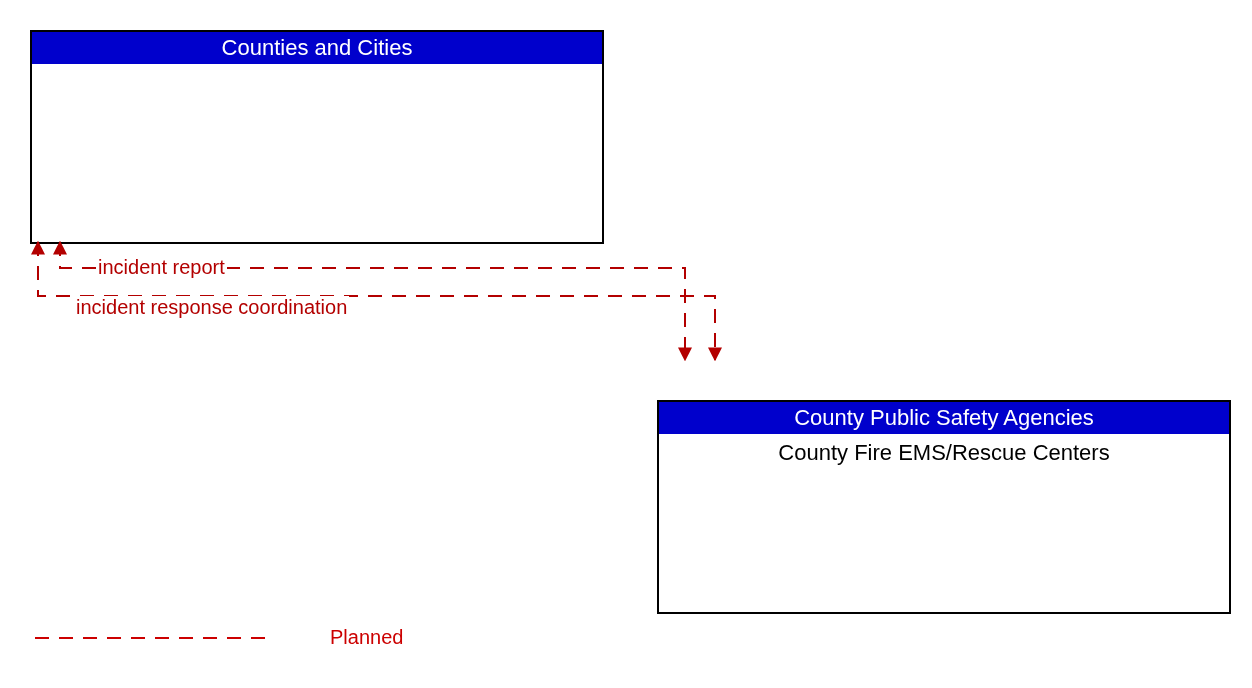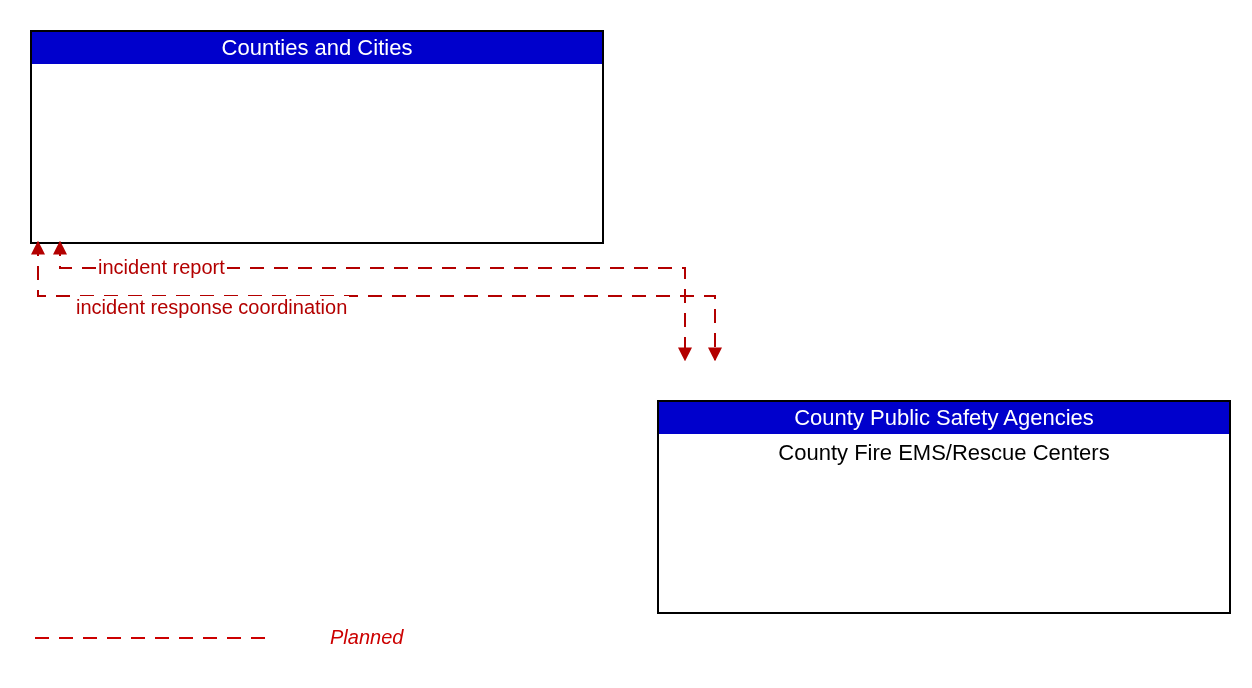--- a/index.html
+++ b/index.html
@@ -73,13 +73,13 @@
 
   <path d="M 38 242 L 38 296 L 715 296 L 715 360" fill="none" stroke="#b30000" stroke-width="2" stroke-dasharray="14 10" marker-start="url(#arrow-red)" marker-end="url(#arrow-red)"></path>
 
   <line x1="35" y1="638" x2="265" y2="638" stroke="#cc0000" stroke-width="2" stroke-dasharray="14 10"></line>
 </svg>
 
 <div class="flow-label" style="left:96px; top:256px;">incident report</div>
 
 <div class="flow-label" style="left:74px; top:296px;">incident response coordination</div>
 
-<div class="legend-label" style="left:330px; top:626px;font-style:italic;">Planned</div>
+<div class="legend-label" style="left:330px; top:626px;">Planned</div>
 
 </body></html>

